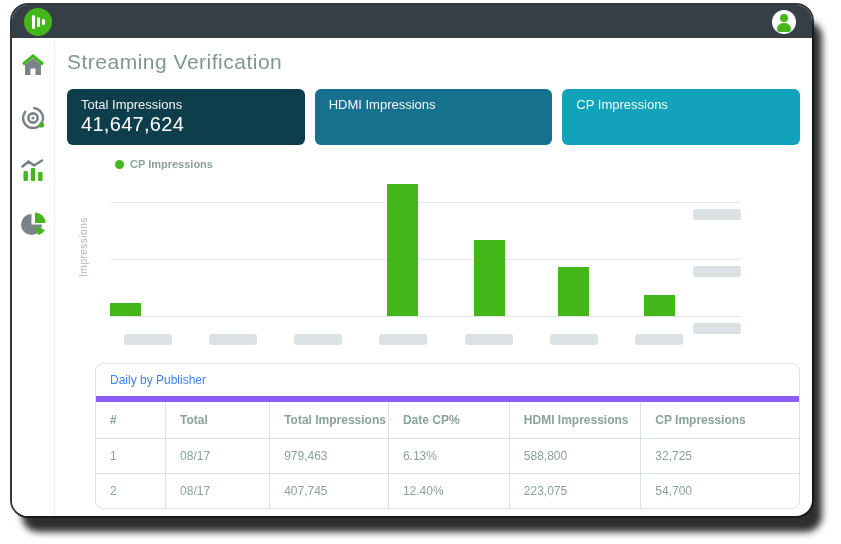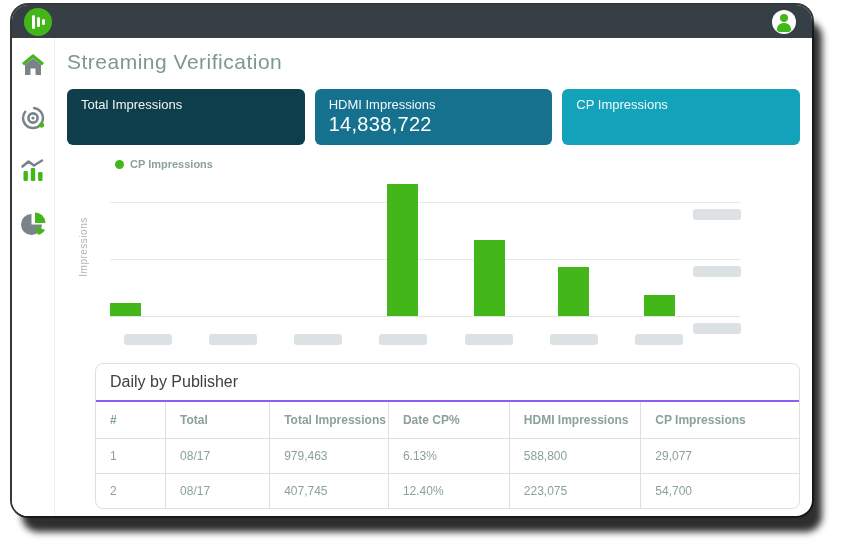--- a/index.html
+++ b/index.html
@@ -82,21 +82,21 @@
   .yskel { right:-1px; }
   .yskel.t0 { bottom:97px; }
   .yskel.t1 { bottom:40px; }
   .yskel.t2 { bottom:-17px; }
 
   
   .table-card {
     margin-left:28px; margin-top:46px; width:705px;
     border:1px solid #d9e3dc; border-radius:8px; background:#ffffff;
   }
-  .table-title { padding:9px 14px; font-size:16px; color:#404040; border-bottom:2px solid #8b5cf6; }
+  .table-title { padding:9px 14px; font-size:12px; color:#3b82f6; border-bottom:6px solid #8b5cf6; }
   table { border-collapse:collapse; width:100%; table-layout:fixed; }
   col.c-num{ width:9.9%; } col.c-date{ width:14.8%; } col.c-ti{ width:16.9%; }
   col.c-cp{ width:17.2%; } col.c-hdmi{ width:18.7%; } col.c-cpi{ width:22.5%; }
   th, td {
     text-align:left; padding:10px 14px; font-size:12px; color:#8aa395;
     border-right:1px solid #d9e3dc; white-space:nowrap; overflow:hidden;
   }
   th:last-child, td:last-child { border-right:none; }
   th { font-weight:700; border-bottom:1px solid #d9e3dc; padding:11px 14px; }
   tr.data-row td { border-bottom:1px solid #d9e3dc; }
@@ -154,24 +154,24 @@
         </svg>
       </div>
     </div>
 
     <div class="content">
       <div class="page-title">Streaming Verification</div>
 
       <div class="cards">
         <div class="card c0">
           <div class="label">Total Impressions</div>
+          <div class="value">41,647,624</div>
         </div>
         <div class="card c1">
           <div class="label">HDMI Impressions</div>
-          <div class="value">14,838,722</div>
         </div>
         <div class="card c2">
           <div class="label">CP Impressions</div>
         </div>
       </div>
 
 
       <div class="legend">
         <span class="legend-dot"></span>
         <span class="legend-label">CP Impressions</span>
@@ -225,21 +225,21 @@
               <th>CP Impressions</th>
             </tr>
           </thead>
           <tbody>
             <tr class="data-row">
               <td>1</td>
               <td>08/17</td>
               <td>979,463</td>
               <td>6.13%</td>
               <td>588,800</td>
-              <td>29,077</td>
+              <td>32,725</td>
             </tr>
             <tr class="data-row">
               <td>2</td>
               <td>08/17</td>
               <td>407,745</td>
               <td>12.40%</td>
               <td>223,075</td>
               <td>54,700</td>
             </tr>
           </tbody>

